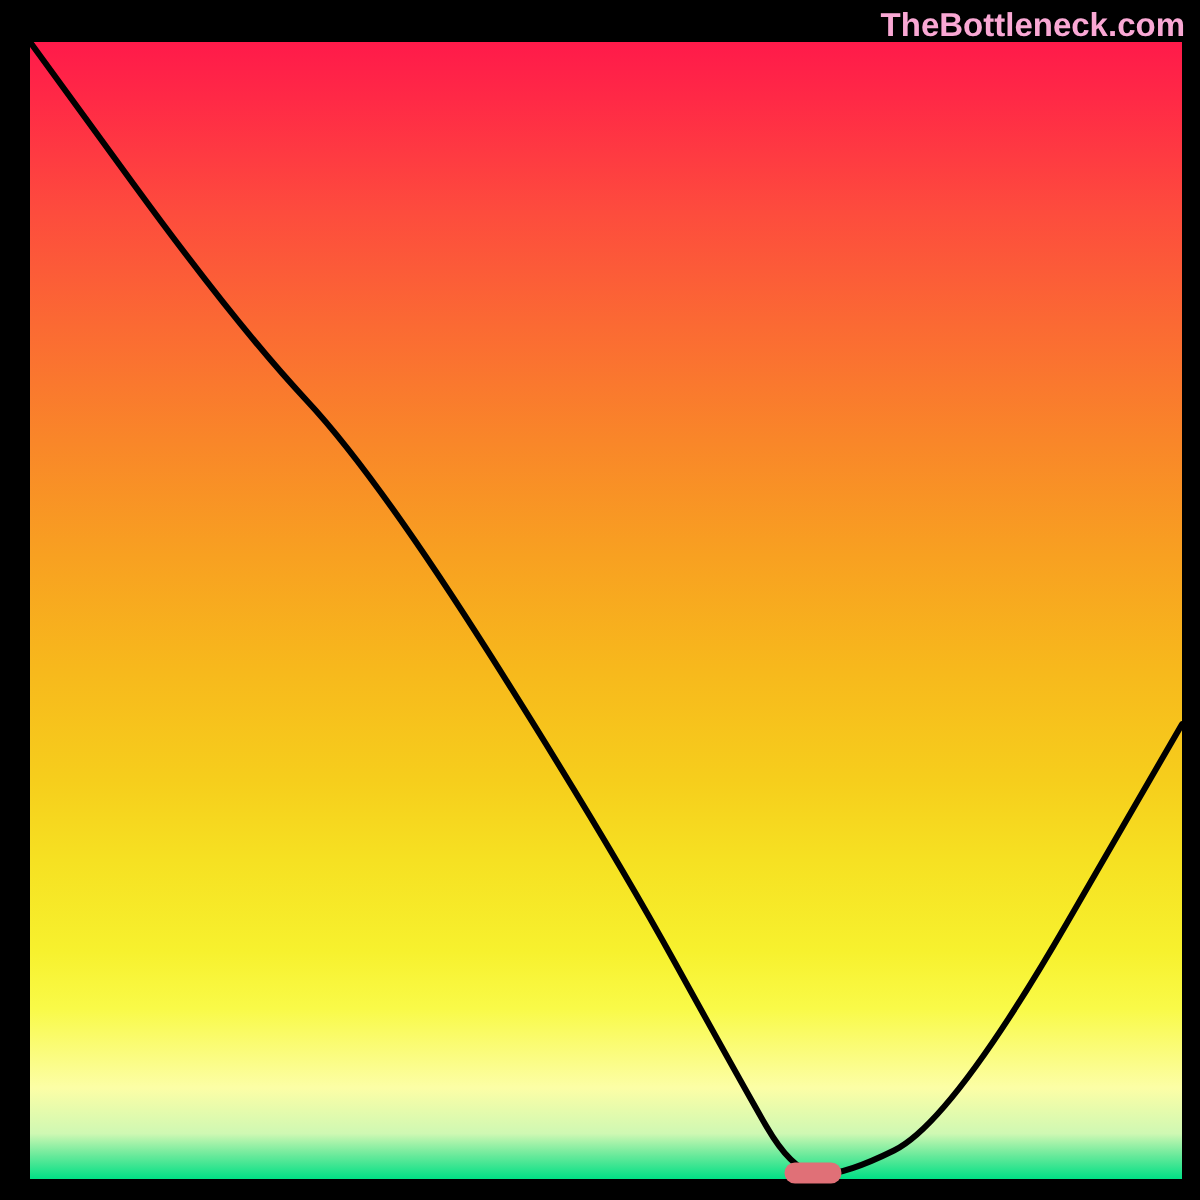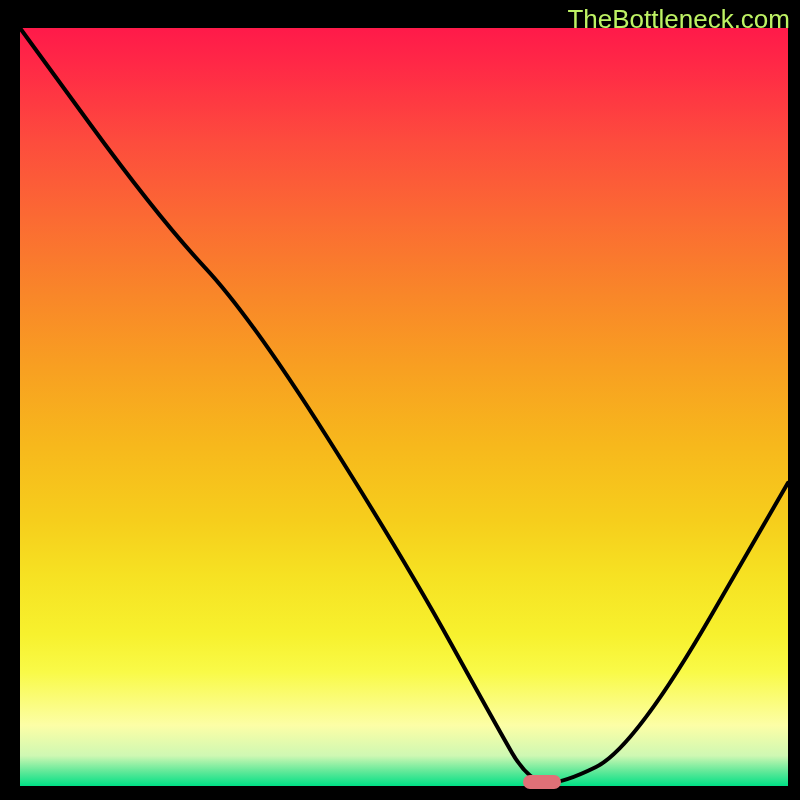--- a/index.html
+++ b/index.html
@@ -8,24 +8,24 @@
     width: 800px;
     height: 800px;
     background: #000;
     position: relative;
     overflow: hidden;
   }
   .watermark {
     position: absolute;
     top: 4px;
     right: 10px;
-    color: #bef264;
+    color: #f9a8d4;
     font-family: Arial, sans-serif;
-    font-size: 26px;
-    font-weight: 400;
+    font-size: 22px;
+    font-weight: 700;
     z-index: 10;
   }
   .plot-area {
     position: absolute;
     left: 20px;
     top: 28px;
     width: 768px;
     height: 758px;
     background: linear-gradient(to bottom,
       #ff1a4a 0%,

